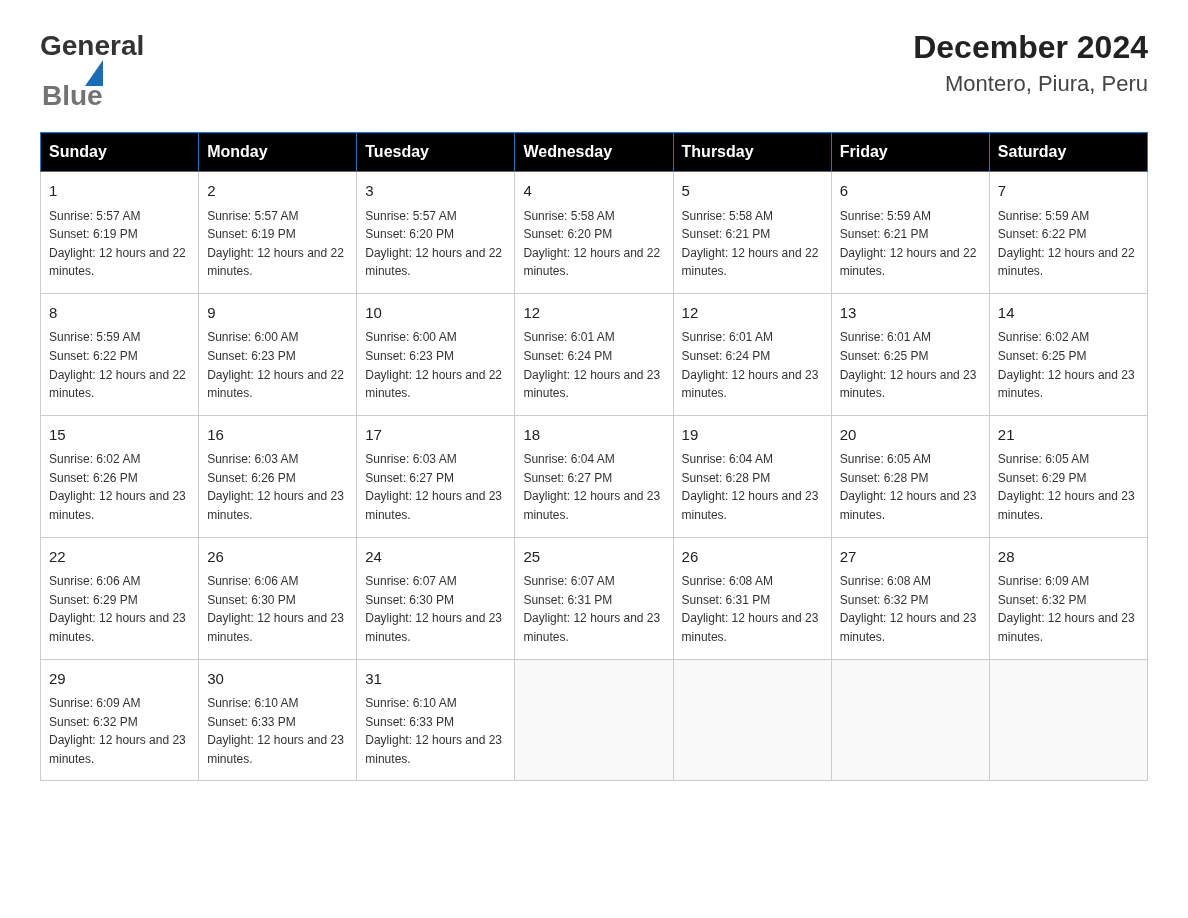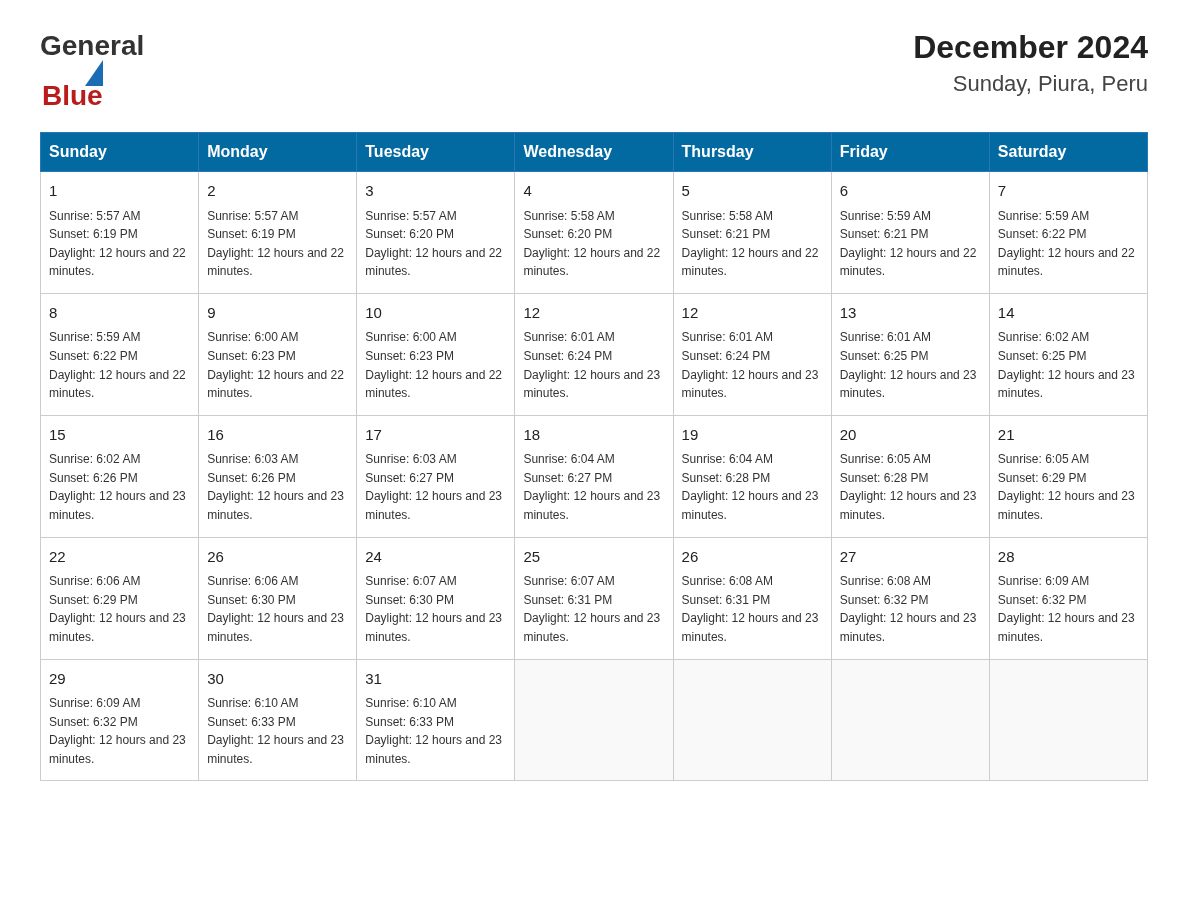--- a/index.html
+++ b/index.html
@@ -29,21 +29,21 @@
       font-size: 22px;
       color: #444;
       margin-top: 6px;
     }
     .calendar-table {
       width: 100%;
       border-collapse: collapse;
       table-layout: fixed;
     }
     .calendar-table thead tr th {
-      background-color: #0369a1;
+      background-color: #000000;
       color: #fff;
       font-size: 16px;
       font-weight: bold;
       padding: 10px 8px;
       text-align: left;
       border: 1px solid #2878b8;
     }
     .calendar-table tbody tr td {
       vertical-align: top;
       padding: 8px 8px 12px 8px;
@@ -84,25 +84,25 @@
 <body>
 
 <div class="header">
   <div class="logo-wrapper">
     <div class="logo-row">
       <span style="font-size:28px;font-weight:bold;color:#333;">General</span>
       <svg width="18" height="26" viewBox="0 0 18 26" style="margin-left:3px;margin-top:-2px;">
         <polygon points="0,26 18,26 18,0" fill="#1a6db5"></polygon>
       </svg>
     </div>
-    <span style="font-size:28px;font-weight:bold;color:#b91c1c;margin-top:-6px;margin-left:2px;">Blue</span>
+    <span style="font-size:28px;font-weight:bold;color:#737373;margin-top:-6px;margin-left:2px;">Blue</span>
   </div>
   <div class="title-block">
     <div class="month-title">December 2024</div>
-    <div class="location-title">Sunday, Piura, Peru</div>
+    <div class="location-title">Montero, Piura, Peru</div>
   </div>
 </div>
 
 <table class="calendar-table">
   <thead>
     <tr>
     <th>Sunday</th>
         <th>Monday</th>
         <th>Tuesday</th>
         <th>Wednesday</th>

